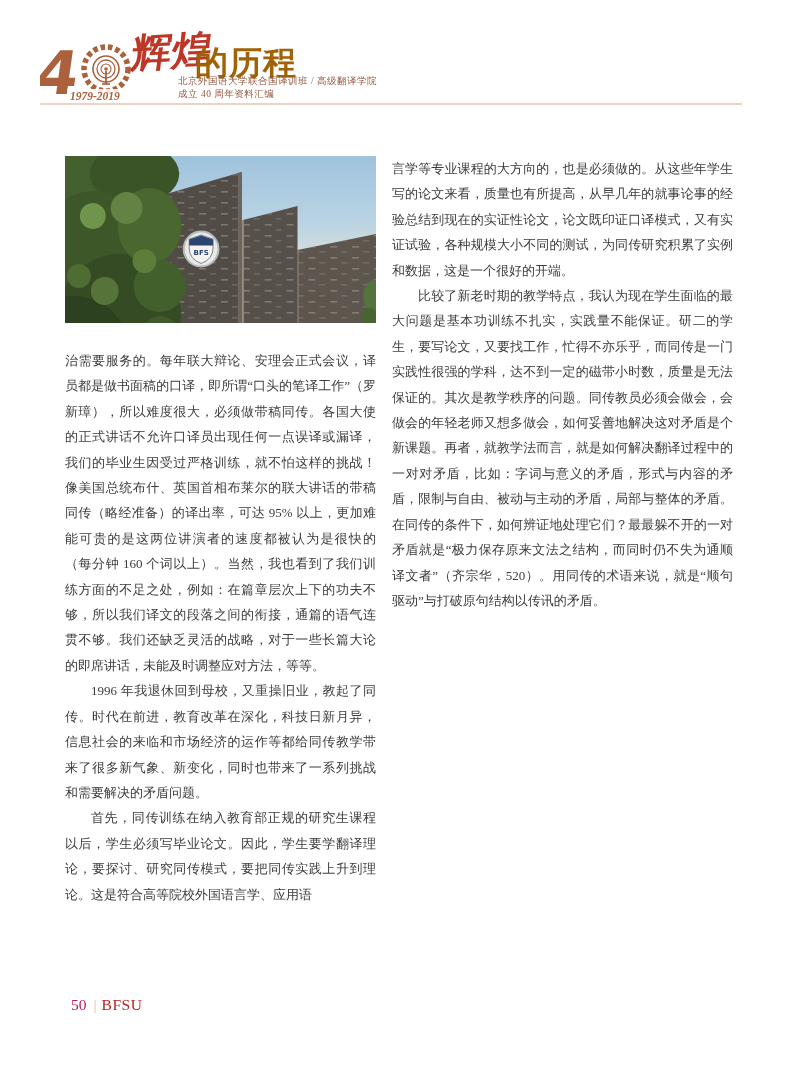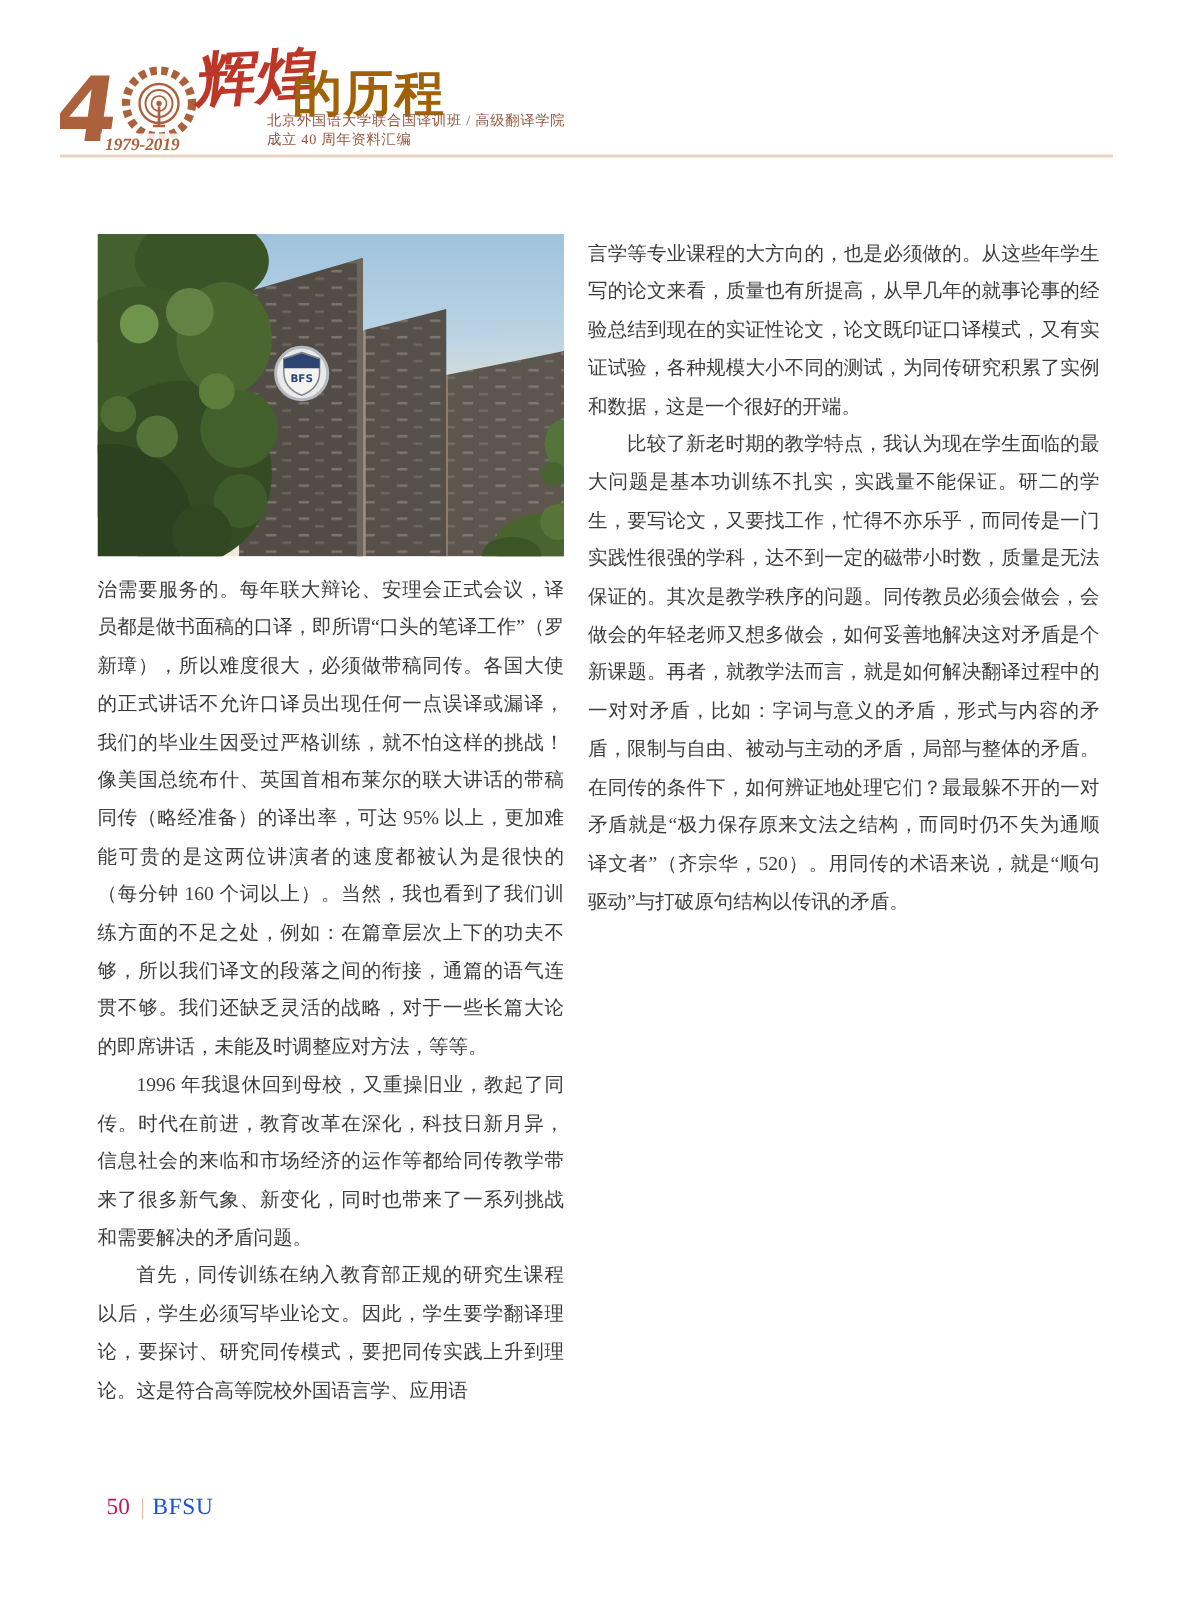--- a/index.html
+++ b/index.html
@@ -18,29 +18,29 @@
     position:absolute;left:155px;top:13px;font-size:33px;line-height:1;
     font-weight:bold;color:#a16207;letter-spacing:1px;
   }
   .subtitle{position:absolute;left:138px;top:41px;color:#94573f;}
   .subtitle .s1{font-size:9.5px;line-height:12px;letter-spacing:0.5px;}
   .subtitle .s2{font-size:9.5px;line-height:12px;letter-spacing:0.5px;margin-top:1px;}
   .rule{position:absolute;left:40px;top:103px;width:702px;height:2px;background:#eed3c2;}
   .content{position:absolute;left:65px;top:156px;display:flex;gap:16px;}
   .col-left{width:311px;}
   .col-right{width:341px;}
-  .photo{width:311px;height:215px;margin-bottom:9px;overflow:hidden;line-height:0;}
+  .photo{width:311px;height:167px;margin-bottom:25px;overflow:hidden;line-height:0;}
   .content p{
     margin:0;font-size:13px;line-height:25.4px;color:#3c3c3c;text-align:justify;
   }
   .content p.indent{text-indent:2em;}
   .footer{position:absolute;left:71px;top:995px;font-size:15.5px;line-height:20px;}
   .footer .num{color:#be185d;}
   .footer .sep{color:#e0bca7;margin:0 5px 0 7px;font-weight:normal;}
-  .footer .brand{color:#1d4ed8;letter-spacing:0.5px;}
+  .footer .brand{color:#b91c1c;letter-spacing:0.5px;}
 </style>
 </head>
 <body>
 
 <div class="page">
 
   <div class="header">
     <svg class="logo-mark" width="135" height="68" viewBox="0 0 135 68">
       <text x="2" y="56" font-size="60" font-weight="bold" fill="#aa613c" font-family="'DejaVu Sans',sans-serif" transform="skewX(-8)">4</text>
       <g transform="translate(66,31)">

